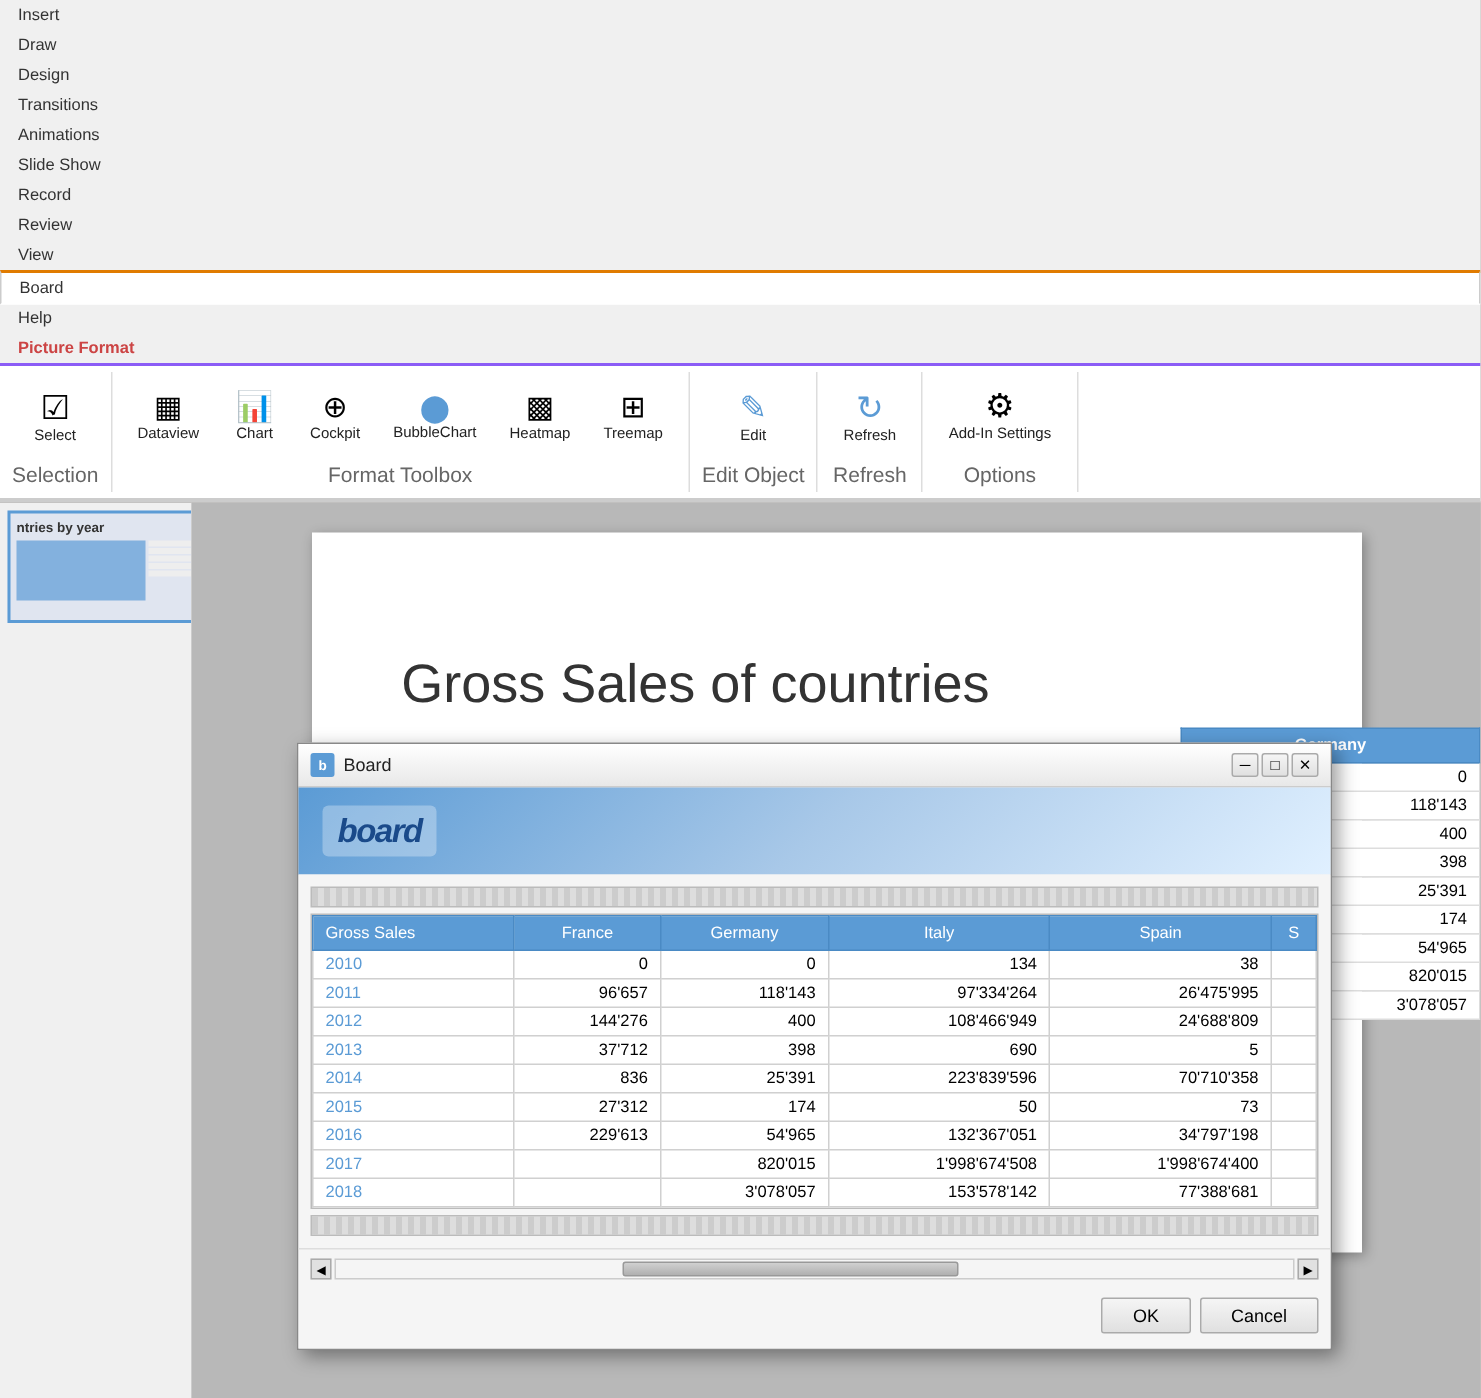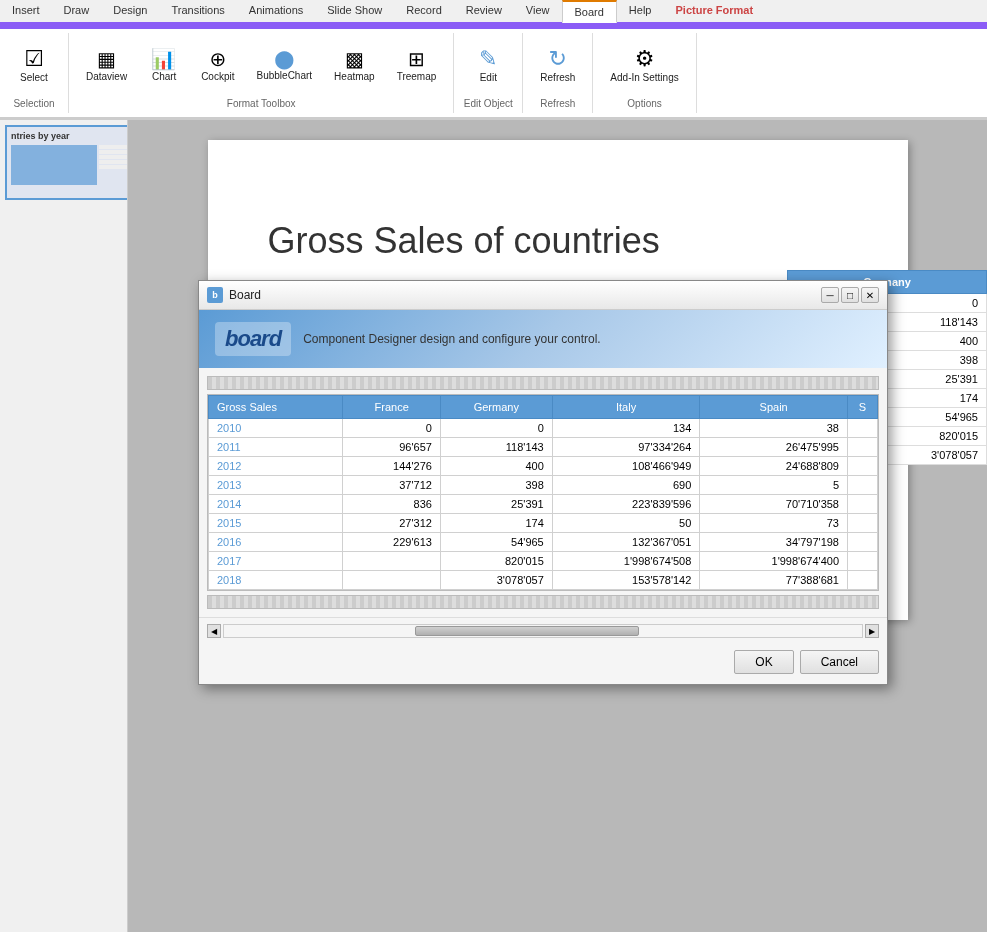--- a/index.html
+++ b/index.html
@@ -1,27 +1,27 @@
 <!DOCTYPE html>
 <html><head>
   <meta charset="utf-8">
   <style>
     * { box-sizing: border-box; margin: 0; padding: 0; }
     body { font-family: 'Segoe UI', Arial, sans-serif; font-size: 12px; background: #d4d0c8; overflow: hidden; }
 
     
     .ribbon { background: #f5f5f5; border-bottom: 1px solid #ccc; }
-    .ribbon-tabs { display: flex; background: #f0f0f0; border-bottom: 7px solid #8b5cf6; }
+    .ribbon-tabs { display: flex; background: #f0f0f0; border-bottom: 2px solid #8b5cf6; flex-direction: column; }
     .ribbon-tab { padding: 4px 12px; font-size: 11px; cursor: pointer; color: #333; }
     .ribbon-tab.active { background: #fff; border-top: 2px solid #e07b00; border-left: 1px solid #ccc; border-right: 1px solid #ccc; border-bottom: 1px solid #fff; margin-bottom: -1px; }
     .ribbon-tab.highlight { color: #c44; font-weight: bold; }
     .ribbon-body { display: flex; align-items: stretch; background: #fff; padding: 4px 0; border-bottom: 2px solid #ccc; min-height: 90px; }
     .ribbon-group { display: flex; flex-direction: column; align-items: center; padding: 4px 8px; border-right: 1px solid #ddd; }
     .ribbon-group-items { display: flex; flex: 1; align-items: center; gap: 4px; }
-    .ribbon-group-label { font-size: 10px; color: #666; margin-top: 4px; text-align: center; }
+    .ribbon-group-label { font-size: 14px; color: #666; margin-top: 4px; text-align: center; }
     .ribbon-btn { display: flex; flex-direction: column; align-items: center; padding: 4px 8px; cursor: pointer; border: 1px solid transparent; border-radius: 3px; min-width: 48px; }
     .ribbon-btn .icon { font-size: 22px; line-height: 1; }
     .ribbon-btn .label { font-size: 10px; margin-top: 2px; text-align: center; color: #222; }
     .ribbon-btn.large { min-width: 52px; }
 
     
     .main-area { display: flex; position: relative; height: calc(932px - 115px); background: #b0b0b0; overflow: hidden; }
     .slide-panel { flex: 1; background: #b8b8b8; display: flex; justify-content: center; align-items: flex-start; padding: 20px; position: relative; overflow: hidden; }
 
     
@@ -230,21 +230,20 @@
           <div class="modal-ctrl-btn" title="Minimize">─</div>
           <div class="modal-ctrl-btn" title="Maximize">□</div>
           <div class="modal-ctrl-btn" title="Close">✕</div>
         </div>
       </div>
 
       <div class="modal-header-band">
         <div style="background:rgba(255,255,255,0.3); border-radius:4px; padding:4px 10px;">
           <span style="font-size:22px; font-weight:bold; color:#1a4a8a; font-style:italic; letter-spacing:-1px;">board</span>
         </div>
-        <span class="modal-header-text">Component Designer design and configure your control.</span>
       </div>
 
       <div class="modal-content">
 
         <div class="scrollbar-strip"></div>
 
         <div class="data-table-wrapper">
           <table class="data-table">
             <thead>
               <tr>

